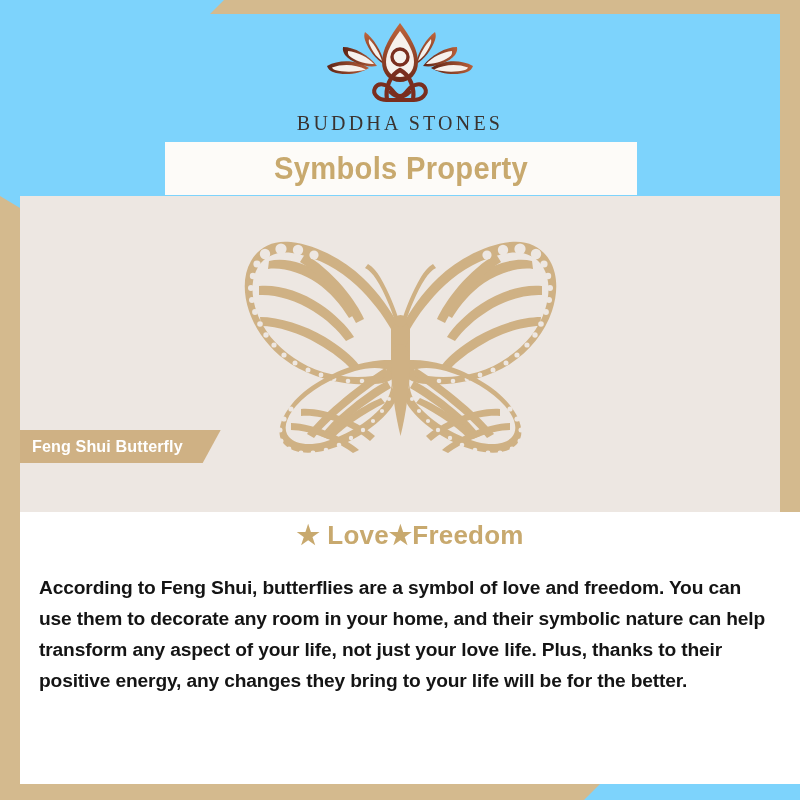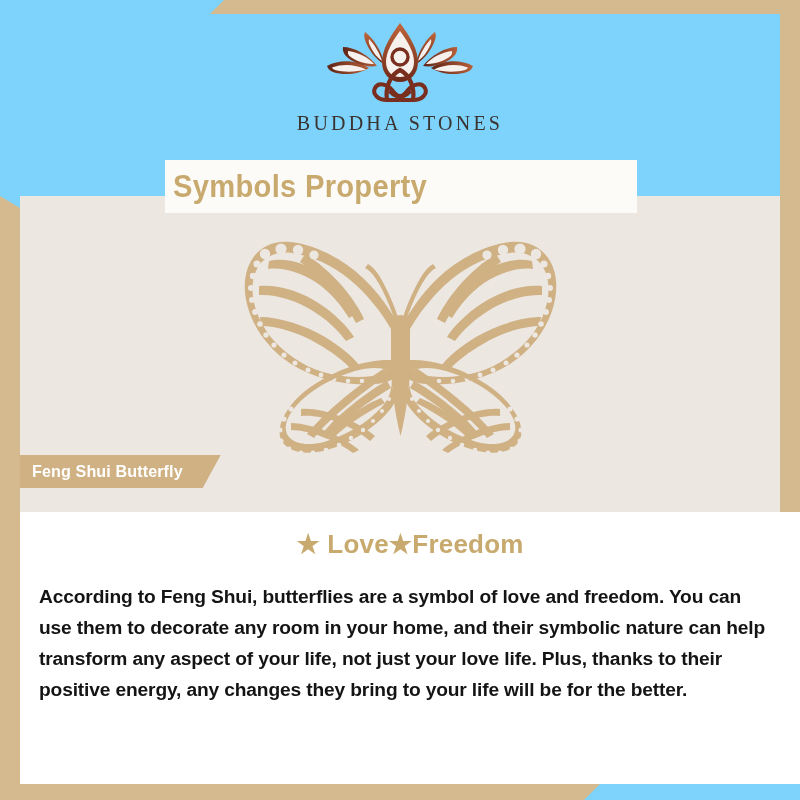--- a/index.html
+++ b/index.html
@@ -90,26 +90,27 @@
     font-size: 20px;
     letter-spacing: 3.2px;
     color: #3A3330;
     font-weight: 400;
   }
 
   
   .title-bar {
     position: absolute;
     left: 165px;
-    top: 160px;
+    top: 142px;
     width: 472px;
     height: 53px;
     background: #FDFBF8;
     display: flex;
     align-items: center;
+    justify-content: center;
   }
   .title-text {
     font-size: 31px;
     font-weight: bold;
     color: #C8A96E;
     letter-spacing: 0.3px;
     font-stretch: condensed;
     transform: scaleX(0.94);
   }
 
@@ -120,21 +121,21 @@
     top: 231px;
     width: 375px;
     height: 230px;
   }
   .butterfly-wrap svg { display: block; width: 100%; height: 100%; }
 
   
   .banner {
     position: absolute;
     left: 20px;
-    top: 455px;
+    top: 430px;
     height: 33px;
     padding: 0 30px 0 12px;
     background: #CFB184;
     display: flex;
     align-items: center;
     clip-path: polygon(0 0, 100% 0, calc(100% - 18px) 100%, 0 100%);
   }
   .banner-text {
     color: #FFFFFF;
     font-size: 17px;
@@ -148,21 +149,21 @@
   .content-card {
     position: absolute;
     left: 20px;
     top: 512px;
     width: 780px;
     height: 272px;
     background: #FFFFFF;
   }
 
   .subtitle {
-    margin: 9px;
+    margin: 0;
     padding-top: 8px;
     text-align: center;
     font-size: 26px;
     font-weight: bold;
     color: #C8A96E;
     letter-spacing: 0.2px;
     white-space: pre;
   }
 
   .paragraph {

